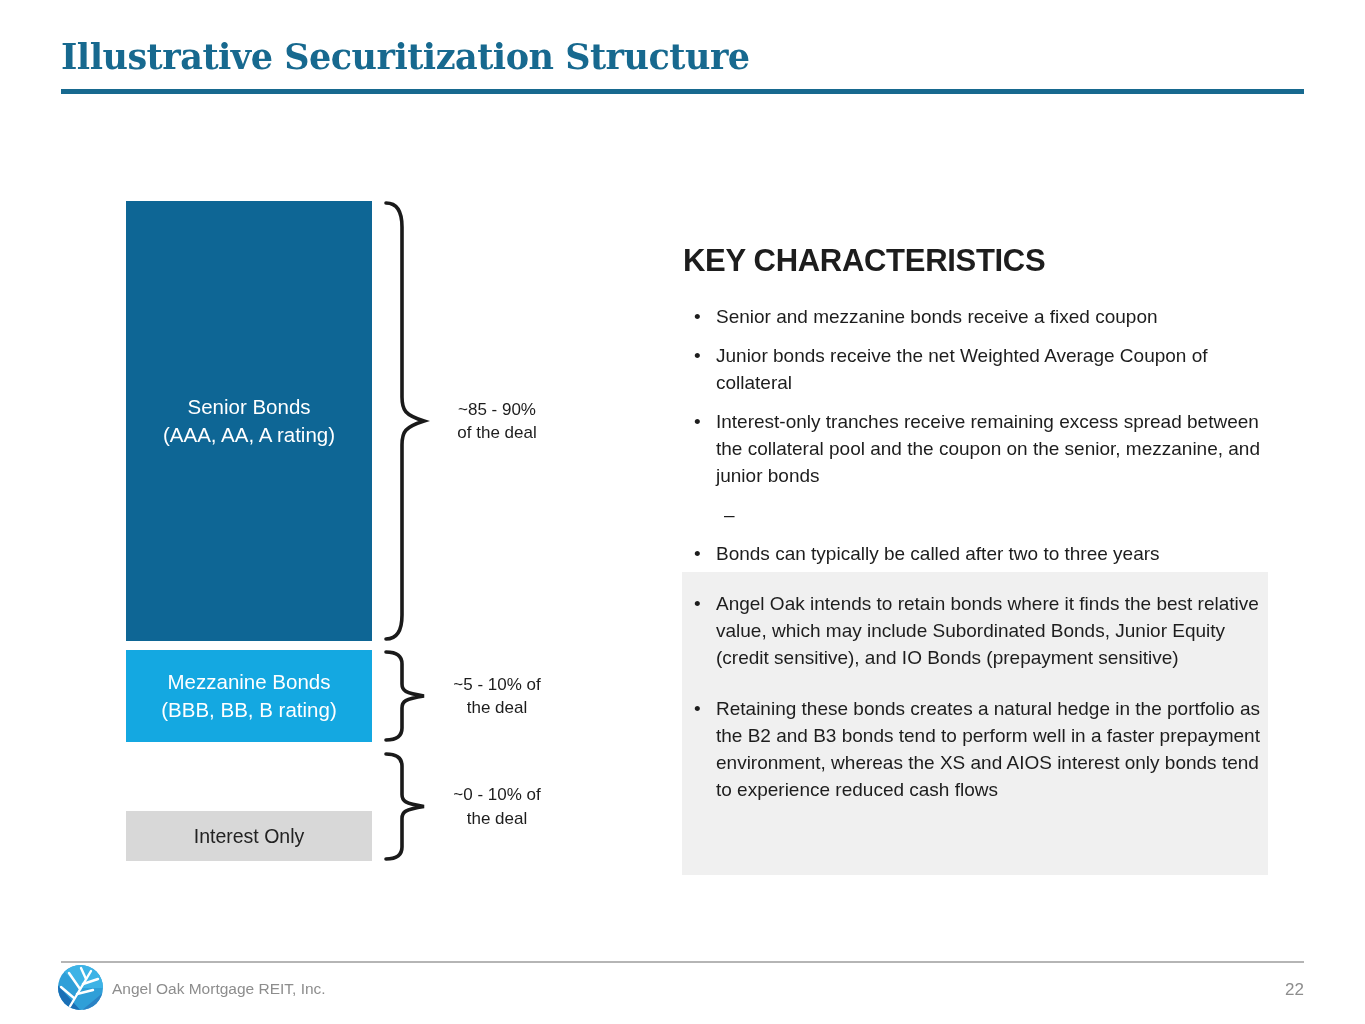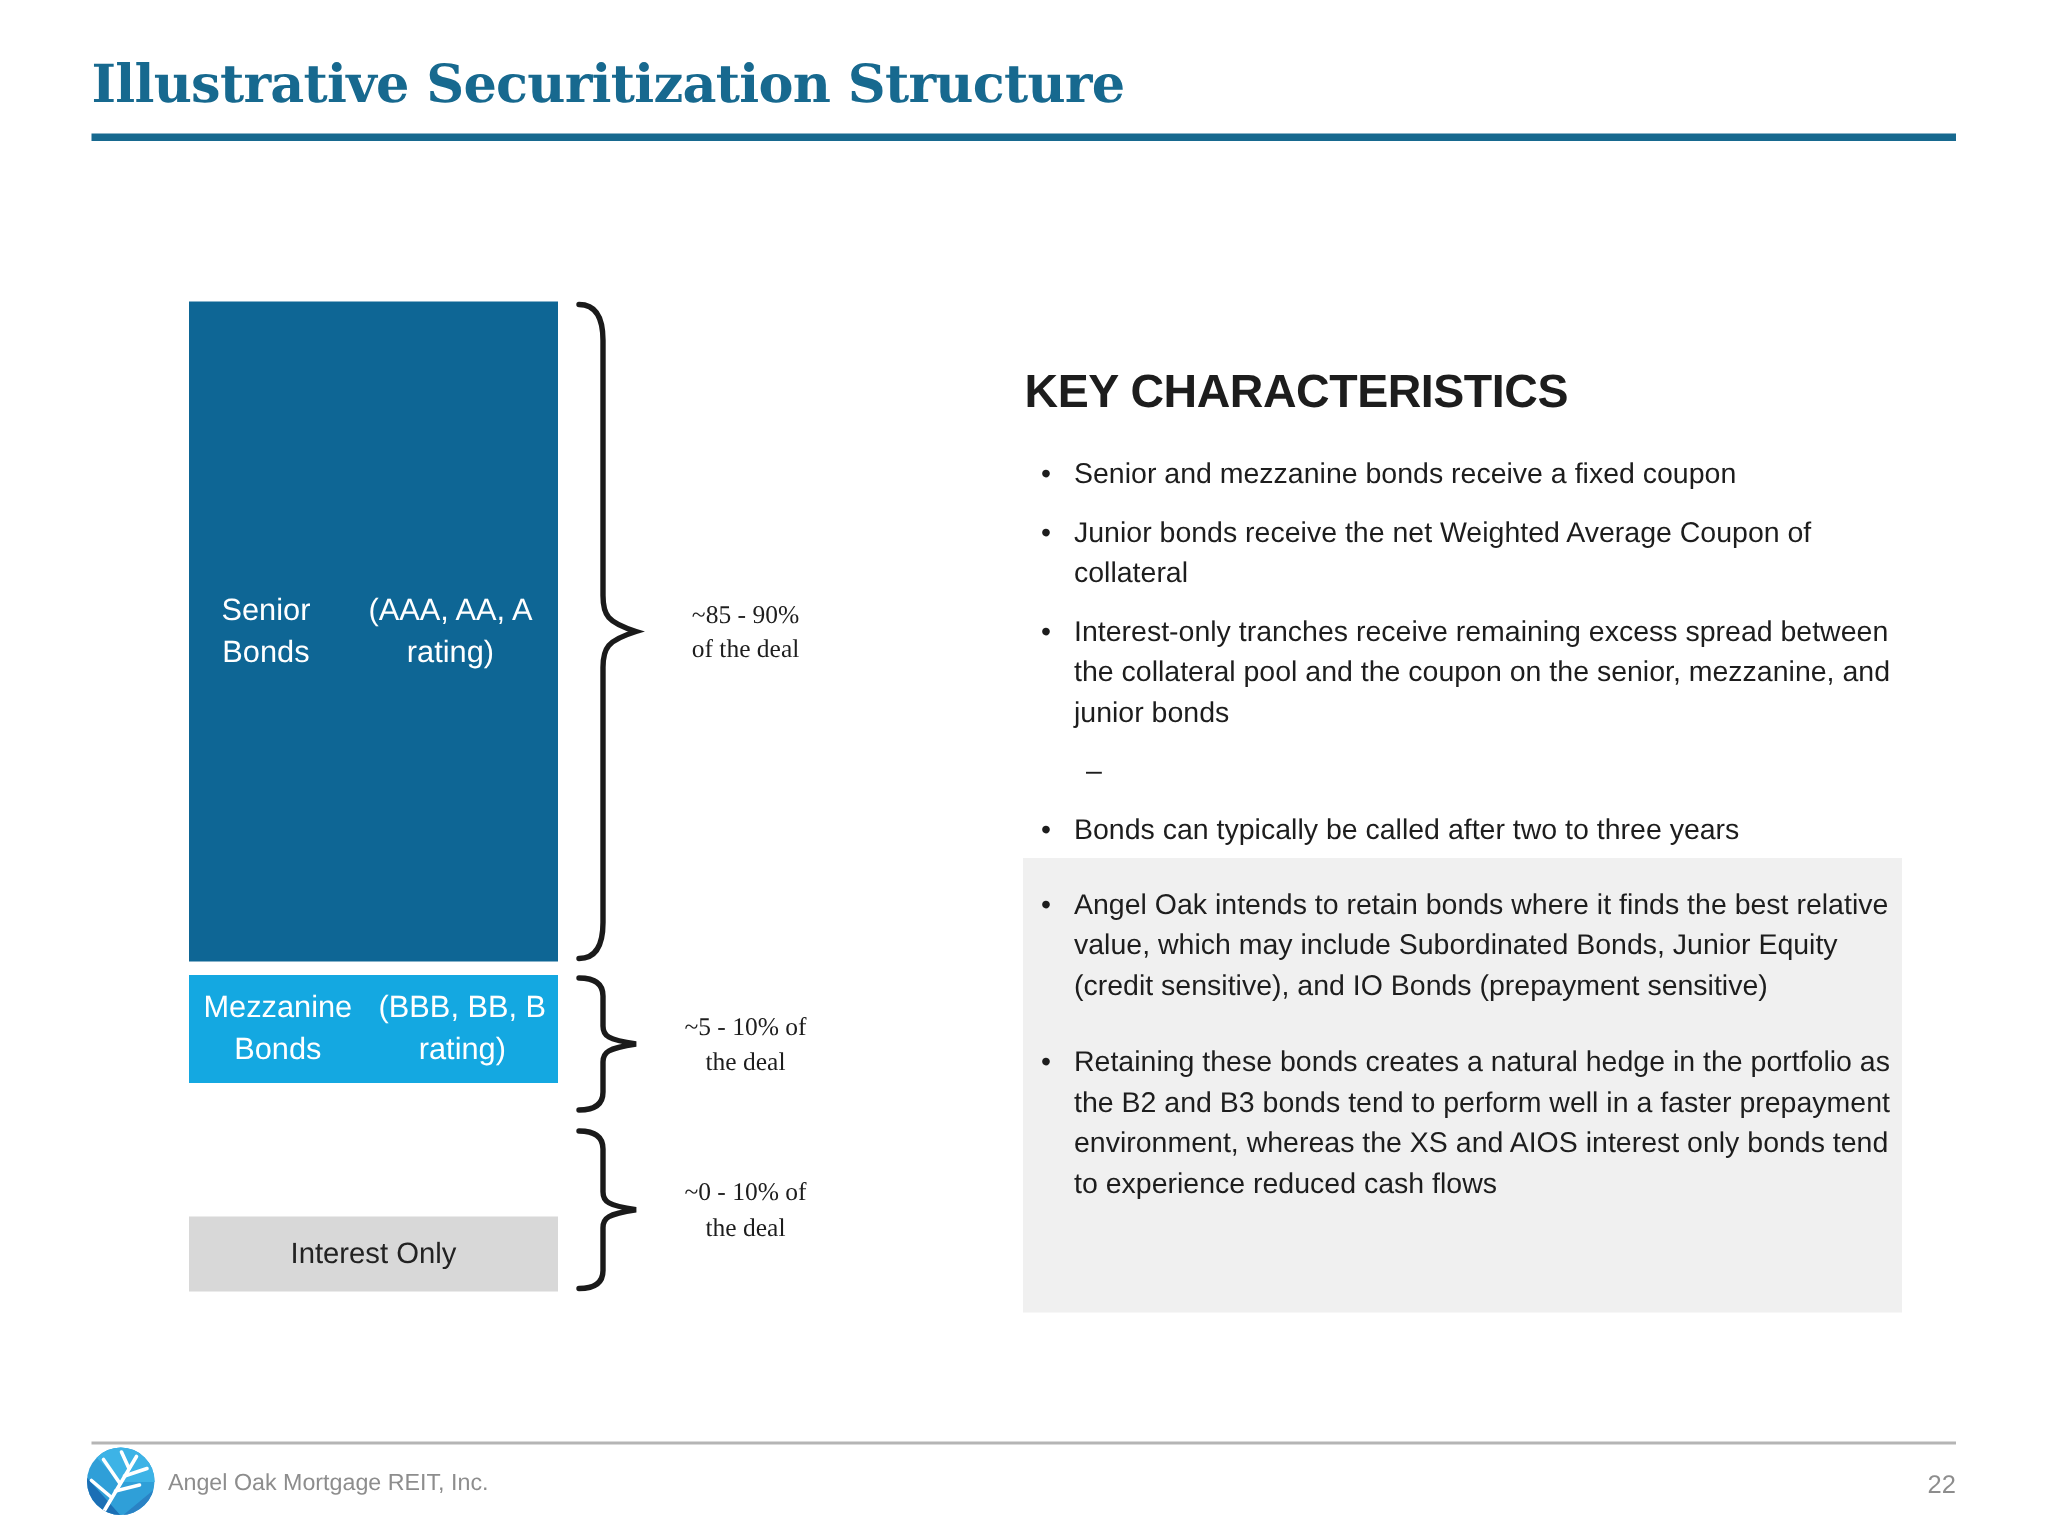--- a/index.html
+++ b/index.html
@@ -32,48 +32,47 @@
     width: 1243px;
     height: 5px;
   }
 
   
   .tranche {
     position: absolute;
     left: 126px;
     width: 246px;
     display: flex;
-    flex-direction: row;
+    flex-direction: column;
     align-items: center;
     justify-content: center;
     text-align: center;
   }
   .tranche .t-line { font-size: 20.5px; line-height: 28px; }
   .tranche.light .t-line { color: #ffffff; }
   .tranche.dark  .t-line { color: #222222; font-size: 19.5px; line-height: 24px; }
   .t-senior { top: 201px; height: 440px; }
-  .t-mezz   { top: 650px; height: 72px; }
+  .t-mezz   { top: 650px; height: 92px; }
   .t-junior { top: 752px; height: 49px; }
   .t-io     { top: 811px; height: 50px; }
 
   svg.brace { position: absolute; left: 383px; width: 44px; overflow: visible; }
   svg.brace path { fill: none; stroke: #1a1a1a; stroke-width: 3.6; stroke-linecap: round; }
   .brace-label {
     position: absolute;
     left: 432px;
     width: 130px;
     display: flex;
     flex-direction: column;
     align-items: center;
     justify-content: center;
     text-align: center;
     font-size: 17px;
     line-height: 23.5px;
     color: #1d1d1d;
-    font-family: Liberation Serif, serif;
   }
 
   
   .kc-heading {
     position: absolute;
     left: 683px;
     top: 243px;
     font-size: 31px;
     font-weight: bold;
     letter-spacing: -0.3px;

